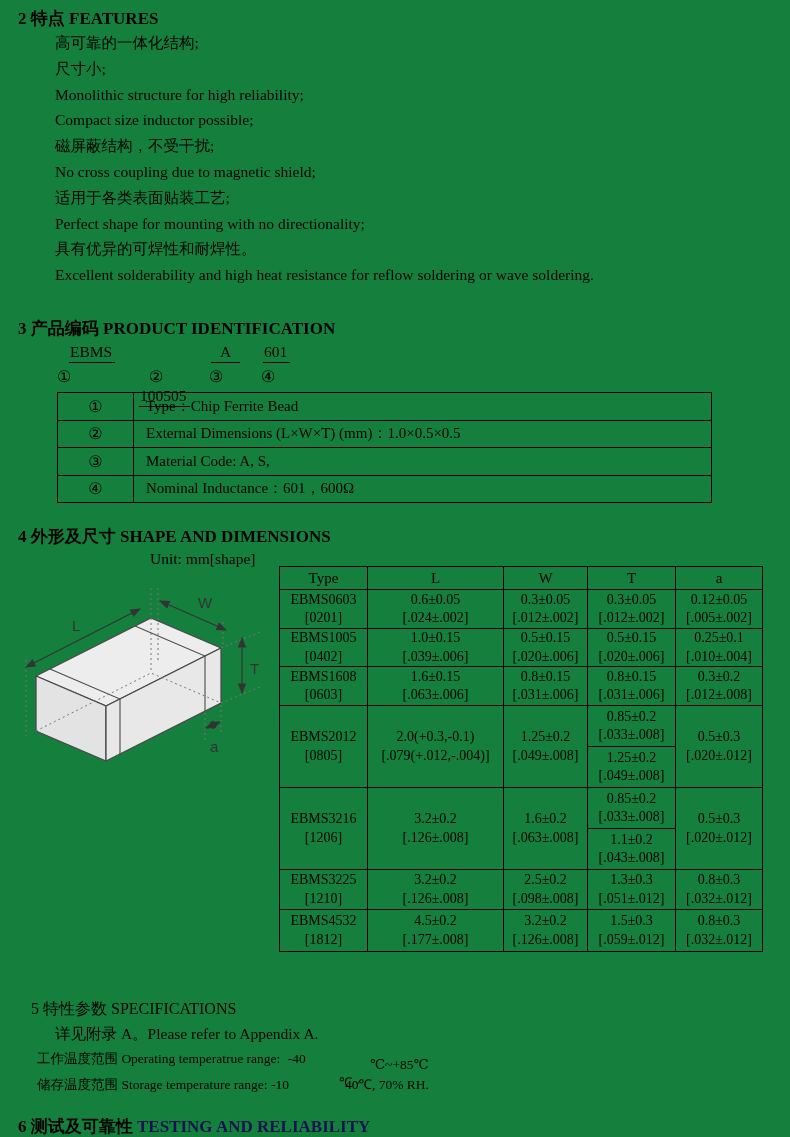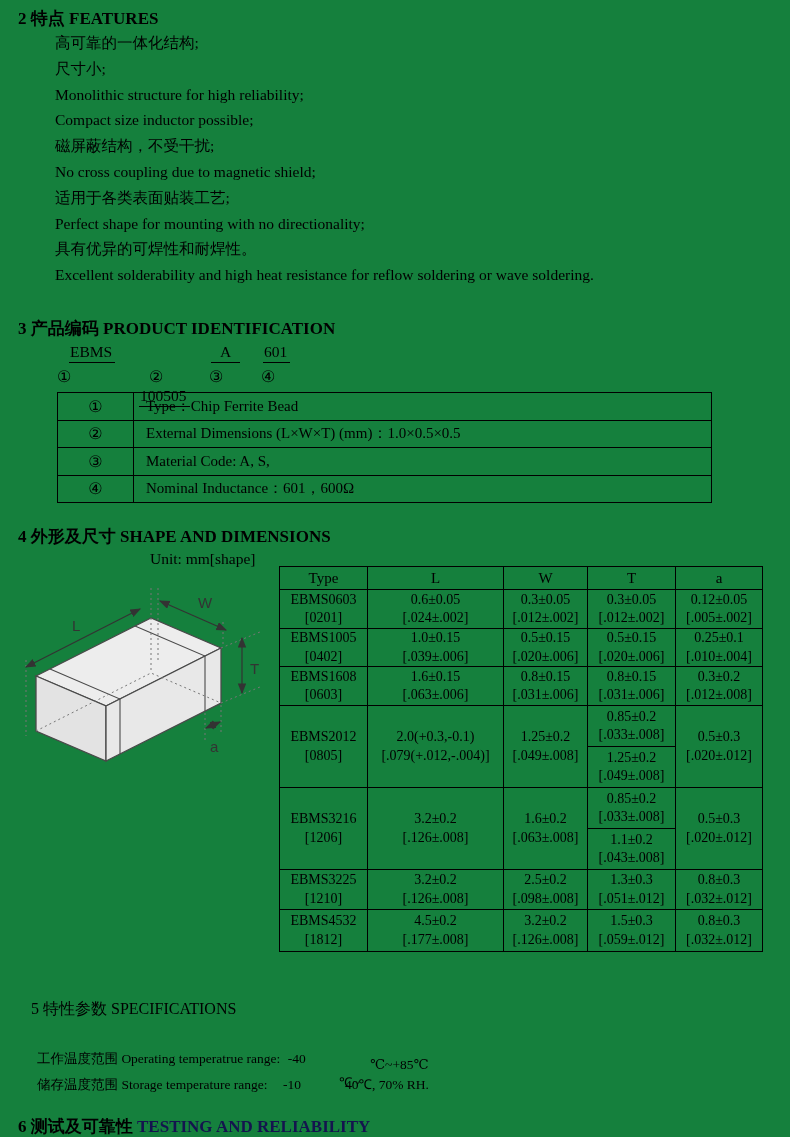--- a/index.html
+++ b/index.html
@@ -311,30 +311,31 @@
           </td>
       <td>
             <div>0.8±0.3</div>
             <div>[.032±.012]</div>
           </td>
     </tr>
   </tbody>
     </table>
 
   <div class="abs h" style="left:18px;top:998px;font-weight:normal;font-size:16px;margin-left:13px;">5 特性参数 SPECIFICATIONS</div>
+  <div class="abs body-line" style="left:55px;top:1024px;">详见附录 A。Please refer to Appendix A.</div>
 
   <div class="abs spec-temp" style="left:37px;top:1048px;width:720px;">
     <span>工作温度范围 Operating temperatrue range:</span>
     <span style="margin-left:4px;">-40</span>
     <span class="abs" style="left:333px;top:6px;">℃~+85℃</span>
   </div>
 
   <div class="abs spec-temp" style="left:37px;top:1074px;width:720px;">
     <span>储存温度范围 Storage temperature range:</span>
-    <span style="margin-left:12px;">-10</span>
+    <span style="margin-left:0;">-10</span>
     <span class="abs" style="left:308px;top:0;">
       <span class="ovl-wrap"><span>40℃</span><span class="ovl-over">℃~</span></span><span>, 70% RH.</span>
     </span>
   </div>
 
   <div class="abs h" id="sec6-heading" style="left:18px;top:1116px;text-align:right;">
     <span>6 测试及可靠性</span>
     <span class="en">TESTING AND RELIABILITY</span>
   </div>
 

